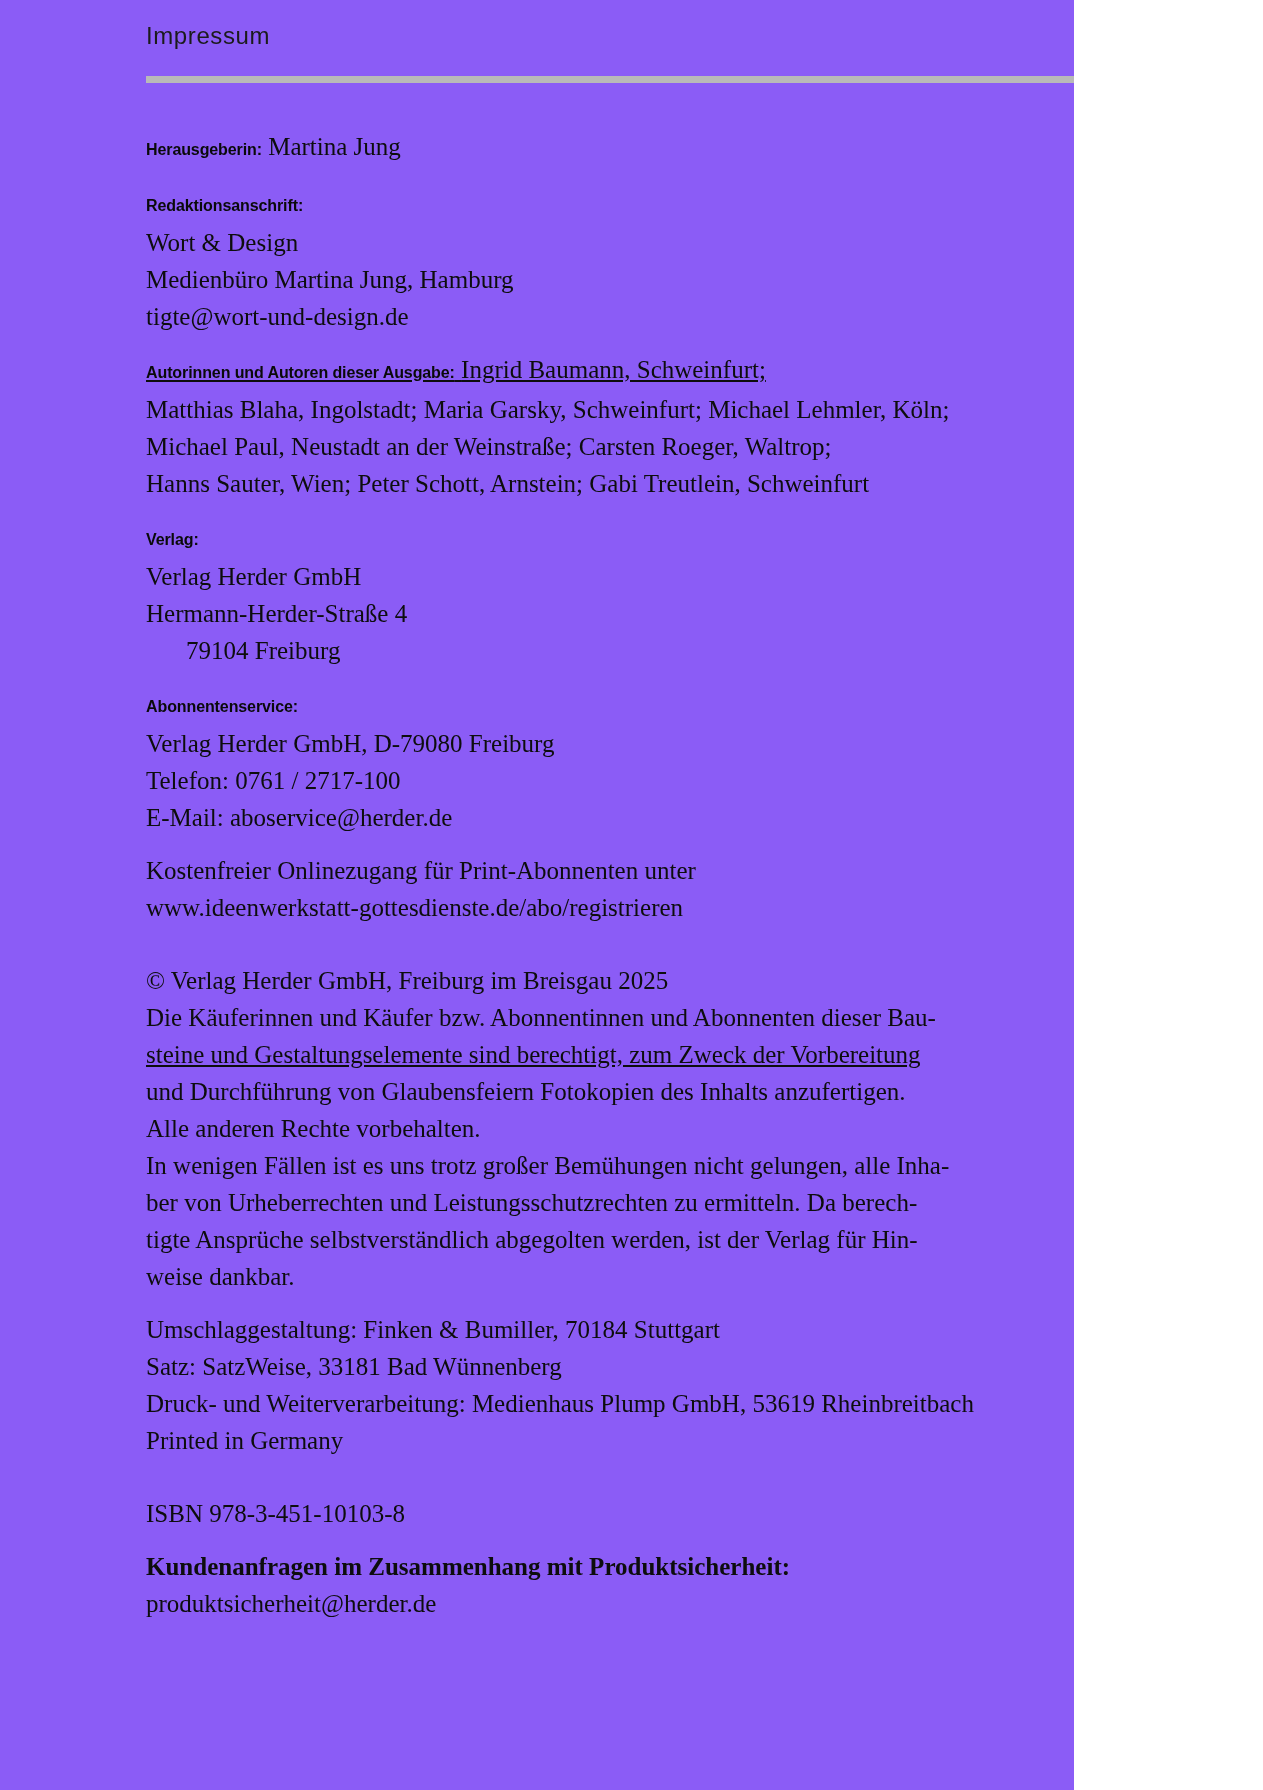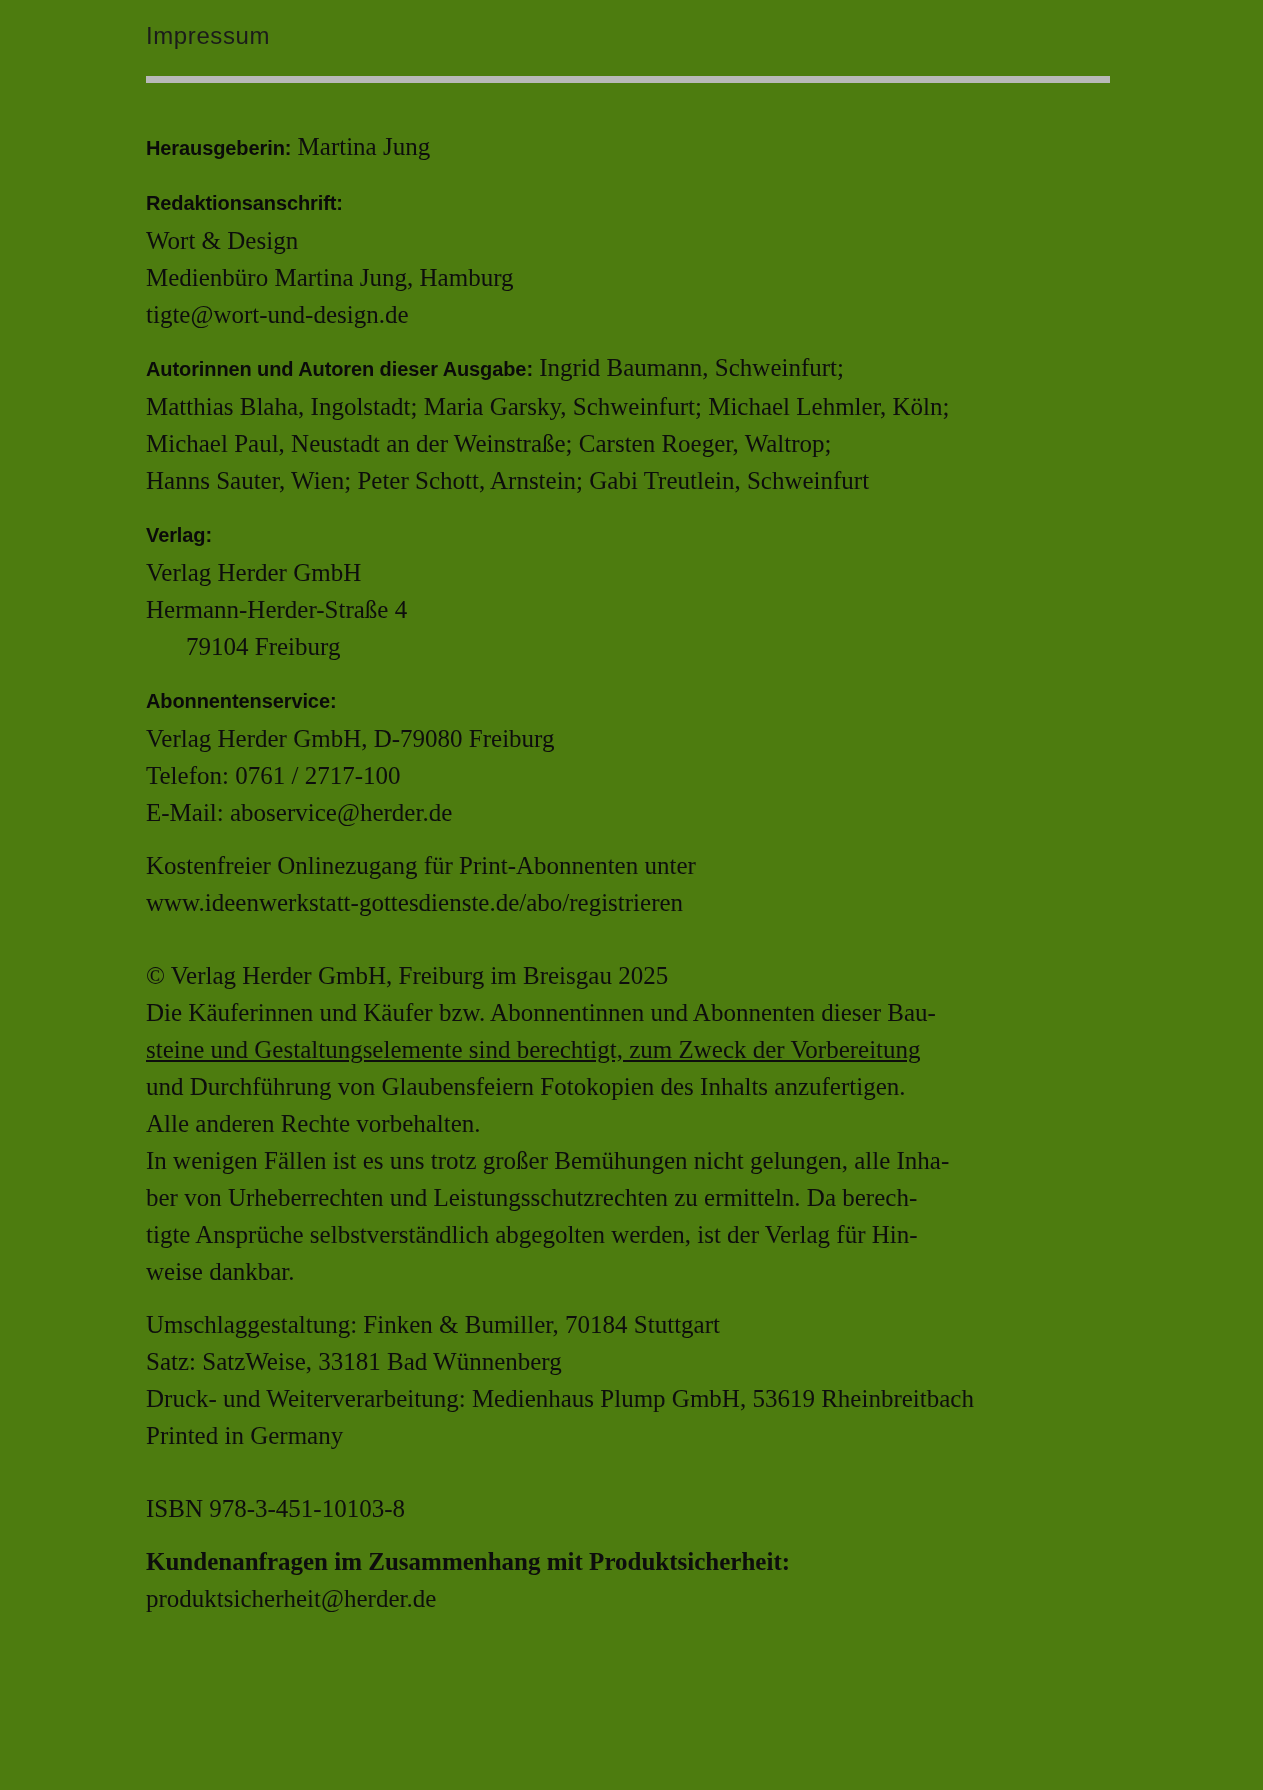--- a/index.html
+++ b/index.html
@@ -1,20 +1,20 @@
 <!DOCTYPE html>
 <html><head>
 <meta charset="utf-8">
 <style>
   html, body { margin: 0; padding: 0; background: #ffffff; }
   .page {
     position: relative;
-    width: 1263px;
+    width: 1074px;
     height: 1790px;
-    background: #4d7c0f;
+    background: #8b5cf6;
     overflow: hidden;
   }
   .content {
     box-sizing: content-box;
     padding: 22px 0 0 146px;
     width: 964px;
   }
   .running-head {
     font-family: "Liberation Sans", sans-serif;
     font-size: 24px;
@@ -33,21 +33,21 @@
     font-family: "Liberation Serif", serif;
     font-size: 25px;
     line-height: 37px;
     color: #0d0d0d;
   }
   p.para { margin: 0 0 16px 0; }
   p.para.mt-lg { margin-top: 36px; } 
   .label {
     font-family: "Liberation Sans", sans-serif;
     font-weight: 700;
-    font-size: 20px;
+    font-size: 16px;
     letter-spacing: -0.1px;
     color: #0a0a0a;
   }
   .line { white-space: nowrap; }
 </style>
 </head>
 <body>
 
 <div class="page">
   <div class="content">
@@ -63,21 +63,21 @@
       </p>
 
       <p class="para">
         <span class="line" style="display: block;"><span class="label">Redaktionsanschrift:</span></span>
         <span class="line" style="display: block;">Wort &amp; Design</span>
         <span class="line" style="display: block;">Medienbüro Martina Jung, Hamburg</span>
         <span class="line" style="display: block;">tigte@wort-und-design.de</span>
       </p>
 
       <p class="para">
-        <span class="line" style="display: block;"><span class="label">Autorinnen und Autoren dieser Ausgabe:</span> <span>Ingrid Baumann, Schweinfurt;</span></span>
+        <span class="line" style="display: block; text-decoration: underline;"><span class="label">Autorinnen und Autoren dieser Ausgabe:</span> <span>Ingrid Baumann, Schweinfurt;</span></span>
         <span class="line" style="display: block;">Matthias Blaha, Ingolstadt; Maria Garsky, Schweinfurt; Michael Lehmler, Köln;</span>
         <span class="line" style="display: block;">Michael Paul, Neustadt an der Weinstraße; Carsten Roeger, Waltrop;</span>
         <span class="line" style="display: block;">Hanns Sauter, Wien; Peter Schott, Arnstein; Gabi Treutlein, Schweinfurt</span>
       </p>
 
       <p class="para">
         <span class="line" style="display: block;"><span class="label">Verlag:</span></span>
         <span class="line" style="display: block;">Verlag Herder GmbH</span>
         <span class="line" style="display: block;">Hermann-Herder-Straße 4</span>
         <span class="line" style="display: block; margin-left: 40px;">79104 Freiburg</span>

